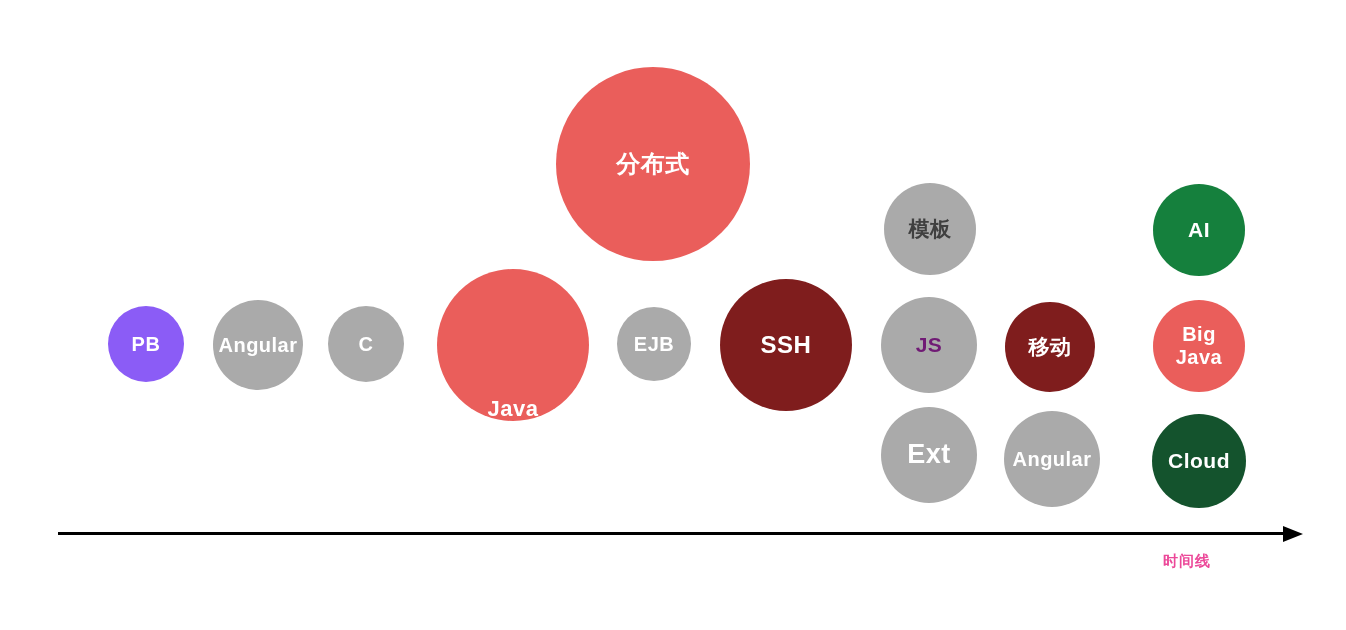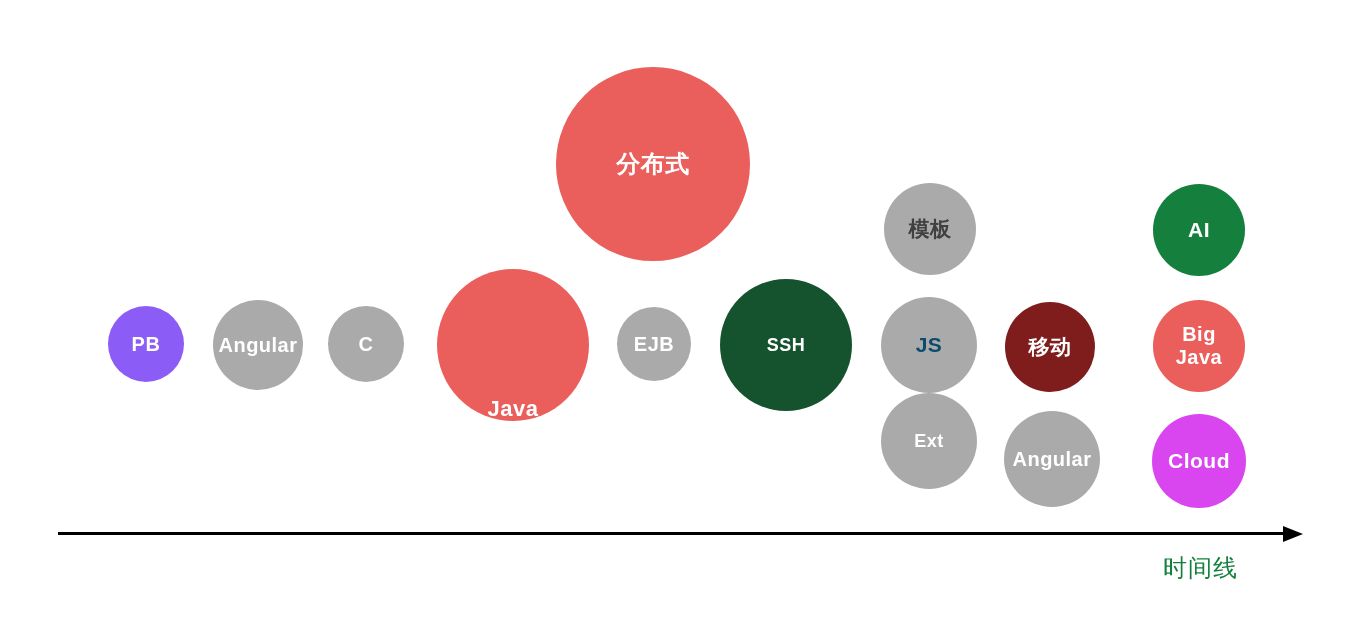--- a/index.html
+++ b/index.html
@@ -36,45 +36,45 @@
   .axis-arrowhead {
     position: absolute;
     width: 0;
     height: 0;
     border-top: 8px solid transparent;
     border-bottom: 8px solid transparent;
     border-left: 20px solid #000000;
   }
   .axis-label {
     position: absolute;
-    color: #15803d;
-    font-size: 24px;
-    font-weight: normal;
+    color: #ec4899;
+    font-size: 15px;
+    font-weight: bold;
     letter-spacing: 1px;
   }
 </style>
 </head>
 <body>
 
 <div class="canvas">
   <div id="bubble-layer">
       <div class="bubble" style="left: 108px; top: 306px; width: 76px; height: 76px; background: #8b5cf6; font-size: 20px; color: rgb(255, 255, 255);"><span>PB</span></div>
       <div class="bubble" style="left: 213px; top: 300px; width: 90px; height: 90px; background: rgb(170, 170, 170); font-size: 20px; color: rgb(255, 255, 255);"><span>Angular</span></div>
       <div class="bubble" style="left: 328px; top: 306px; width: 76px; height: 76px; background: rgb(170, 170, 170); font-size: 20px; color: rgb(255, 255, 255);"><span>C</span></div>
       <div class="bubble" style="left: 437px; top: 269px; width: 152px; height: 152px; background: rgb(234, 94, 91); font-size: 22px; color: rgb(255, 255, 255); align-items: flex-end;"><span>Java</span></div>
       <div class="bubble" style="left: 617px; top: 307px; width: 74px; height: 74px; background: rgb(170, 170, 170); font-size: 20px; color: rgb(255, 255, 255);"><span>EJB</span></div>
-      <div class="bubble" style="left: 720px; top: 279px; width: 132px; height: 132px; background: #14532d; font-size: 18px; color: rgb(255, 255, 255);"><span>SSH</span></div>
+      <div class="bubble" style="left: 720px; top: 279px; width: 132px; height: 132px; background: #7f1d1d; font-size: 24px; color: rgb(255, 255, 255);"><span>SSH</span></div>
       <div class="bubble" style="left: 556px; top: 67px; width: 194px; height: 194px; background: rgb(234, 94, 91); font-size: 24px; color: rgb(255, 255, 255);"><span>分布式</span></div>
       <div class="bubble" style="left: 884px; top: 183px; width: 92px; height: 92px; background: rgb(170, 170, 170); font-size: 21px; color: #404040;"><span>模板</span></div>
-      <div class="bubble" style="left: 881px; top: 297px; width: 96px; height: 96px; background: rgb(170, 170, 170); font-size: 21px; color: #0c4a6e;"><span>JS</span></div>
-      <div class="bubble" style="left: 881px; top: 393px; width: 96px; height: 96px; background: rgb(170, 170, 170); font-size: 18px; color: rgb(255, 255, 255);"><span>Ext</span></div>
+      <div class="bubble" style="left: 881px; top: 297px; width: 96px; height: 96px; background: rgb(170, 170, 170); font-size: 21px; color: #701a75;"><span>JS</span></div>
+      <div class="bubble" style="left: 881px; top: 407px; width: 96px; height: 96px; background: rgb(170, 170, 170); font-size: 27px; color: rgb(255, 255, 255);"><span>Ext</span></div>
       <div class="bubble" style="left: 1005px; top: 302px; width: 90px; height: 90px; background: #7f1d1d; font-size: 21px; color: rgb(255, 255, 255);"><span>移动</span></div>
       <div class="bubble" style="left: 1004px; top: 411px; width: 96px; height: 96px; background: rgb(170, 170, 170); font-size: 20px; color: rgb(255, 255, 255);"><span>Angular</span></div>
       <div class="bubble" style="left: 1153px; top: 184px; width: 92px; height: 92px; background: #15803d; font-size: 21px; color: rgb(255, 255, 255);"><span>AI</span></div>
       <div class="bubble" style="left: 1153px; top: 300px; width: 92px; height: 92px; background: rgb(234, 94, 91); font-size: 20px; color: rgb(255, 255, 255);"><span>Big
 Java</span></div>
-      <div class="bubble" style="left: 1152px; top: 414px; width: 94px; height: 94px; background: #d946ef; font-size: 21px; color: rgb(255, 255, 255);"><span>Cloud</span></div>
+      <div class="bubble" style="left: 1152px; top: 414px; width: 94px; height: 94px; background: #14532d; font-size: 21px; color: rgb(255, 255, 255);"><span>Cloud</span></div>
     </div>
 
   <div class="axis-line" id="axis-line" style="left: 58px; top: 532px; width: 1225px; height: 3px; background: rgb(0, 0, 0);"></div>
   <div class="axis-arrowhead" id="axis-arrowhead" style="left: 1283px; top: 526px; border-left-color: rgb(0, 0, 0);"></div>
   <div class="axis-label" id="axis-label" style="left: 1163px; top: 552px;">时间线</div>
 </div>
 
 </body></html>

